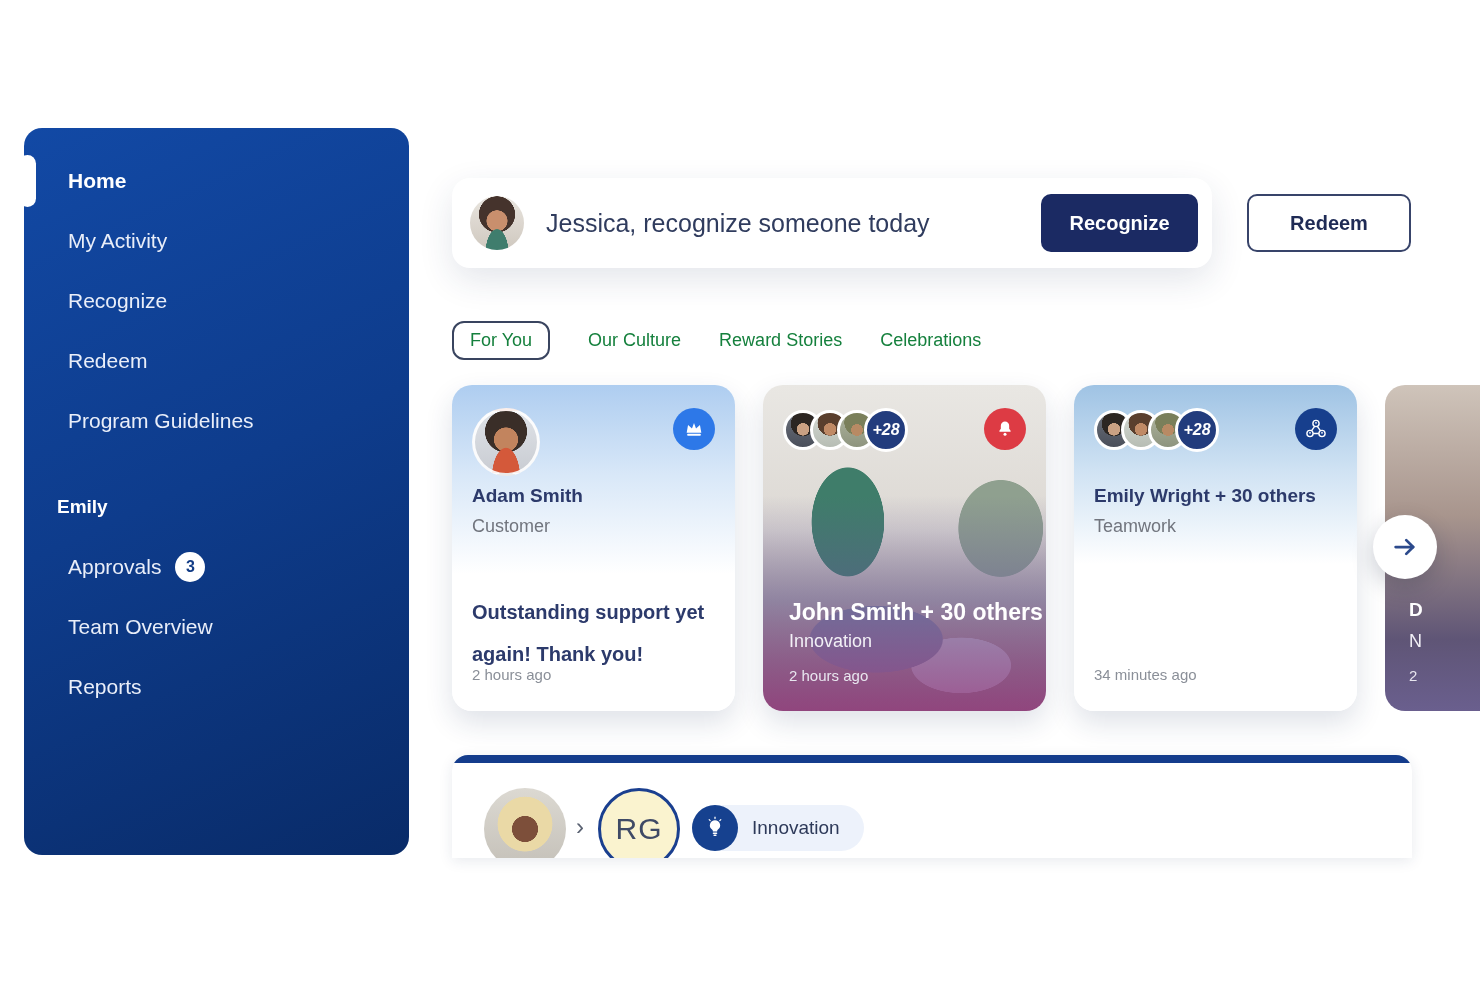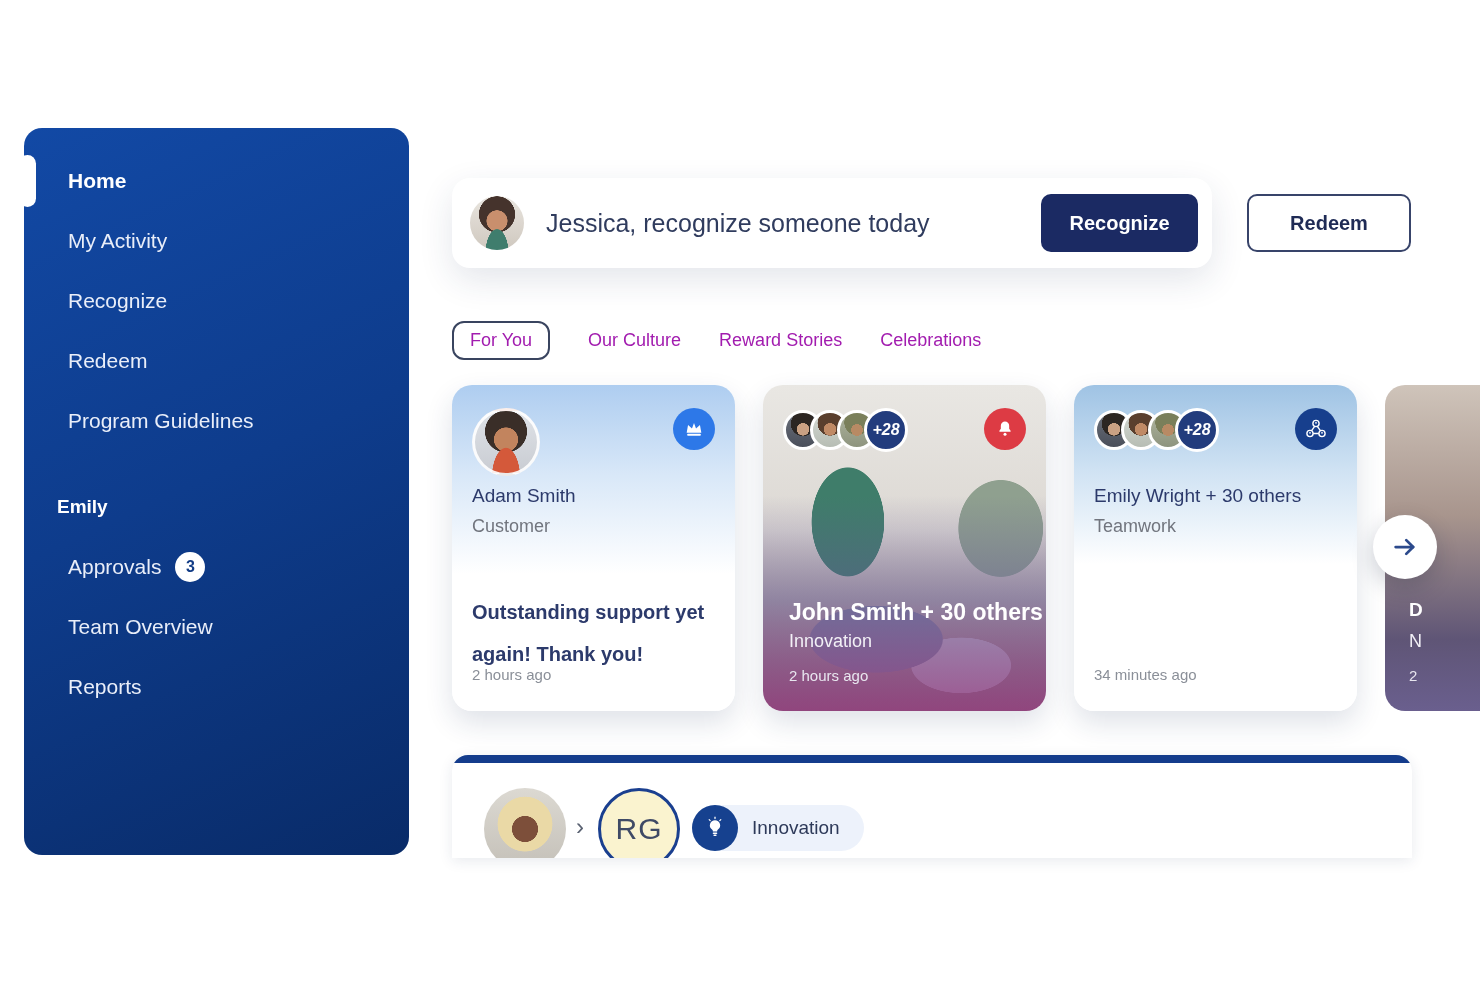--- a/index.html
+++ b/index.html
@@ -62,21 +62,21 @@
   .recognize-btn { position:absolute; right:14px; top:16px; width:157px; height:58px;
     background:#1b2a63; color:#fff; font-weight:bold; font-size:20px; border:none;
     border-radius:10px; cursor:pointer; font-family:inherit; }
   .redeem-btn { position:absolute; left:1247px; top:194px; width:164px; height:58px;
     background:#fff; border:2px solid #38446a; border-radius:10px; font-weight:bold;
     font-size:20px; color:#1f2b55; cursor:pointer; font-family:inherit; }
 
   
   .tabs { position:absolute; left:452px; top:320px; height:40px; display:flex;
     align-items:center; gap:38px; }
-  .tab { font-size:18px; color:#a21caf; cursor:pointer; }
+  .tab { font-size:18px; color:#15803d; cursor:pointer; }
   .tab-pill { border:2px solid #39445f; border-radius:12px; padding:7px 16px; }
 
   
   .cards { position:absolute; left:452px; top:385px; display:flex; gap:28px; }
   .card { width:283px; height:326px; border-radius:20px; position:relative;
     box-shadow:0 12px 28px rgba(30,50,90,0.14); overflow:hidden; cursor:pointer; }
   .card-sky1 { background:linear-gradient(180deg,#aecdf0 0%, #d9e8f8 28%, #ffffff 58%); }
   .card-sky2 { background:linear-gradient(180deg,#9fc3e4 0%, #cfe2f3 26%, #ffffff 55%); }
   .card-photo { background:
     linear-gradient(to top, rgba(146,58,128,0.82) 0%, rgba(98,84,148,0.5) 34%, rgba(190,188,196,0) 66%),
@@ -96,21 +96,21 @@
   .bg-bell { background:#dd3b44; }
   .bg-network { background:#173f8d; }
 
   .stack { position:absolute; left:20px; top:23px; display:flex; align-items:center; }
   .stack .avatar { width:40px; height:40px; border:3px solid #fff; }
   .stack .avatar + .avatar, .stack .count-badge { margin-left:-13px;font-style:italic; }
   .count-badge { width:44px; height:44px; border-radius:50%; background:#223c7d;
     border:3px solid #fff; color:#fff; font-weight:bold; font-size:16px;
     display:flex; align-items:center; justify-content:center; }
 
-  .c-name { position:absolute; left:20px; top:100px; font-size:19px; font-weight:normal;
+  .c-name { position:absolute; left:20px; top:100px; font-size:19px; font-weight:bold;
     color:#2c3a6b; }
   .c-cat  { position:absolute; left:20px; top:131px; font-size:18px; color:#71757e; }
   .c-msg  { position:absolute; left:20px; top:206px; width:240px; font-size:20px;
     font-weight:bold; color:#2c3a6b; line-height:42px; }
   .c-time { position:absolute; left:20px; top:281px; font-size:15px; color:#8a8f98; }
 
   .p-name { position:absolute; left:26px; top:214px; font-size:23px; font-weight:bold; color:#fff; }
   .p-cat  { position:absolute; left:26px; top:246px; font-size:18px; color:#f2f0f6; }
   .p-time { position:absolute; left:26px; top:282px; font-size:15px; color:#e8e6ef; }
   .w-name { position:absolute; left:24px; top:214px; font-size:19px; font-weight:bold; color:#fff; }

